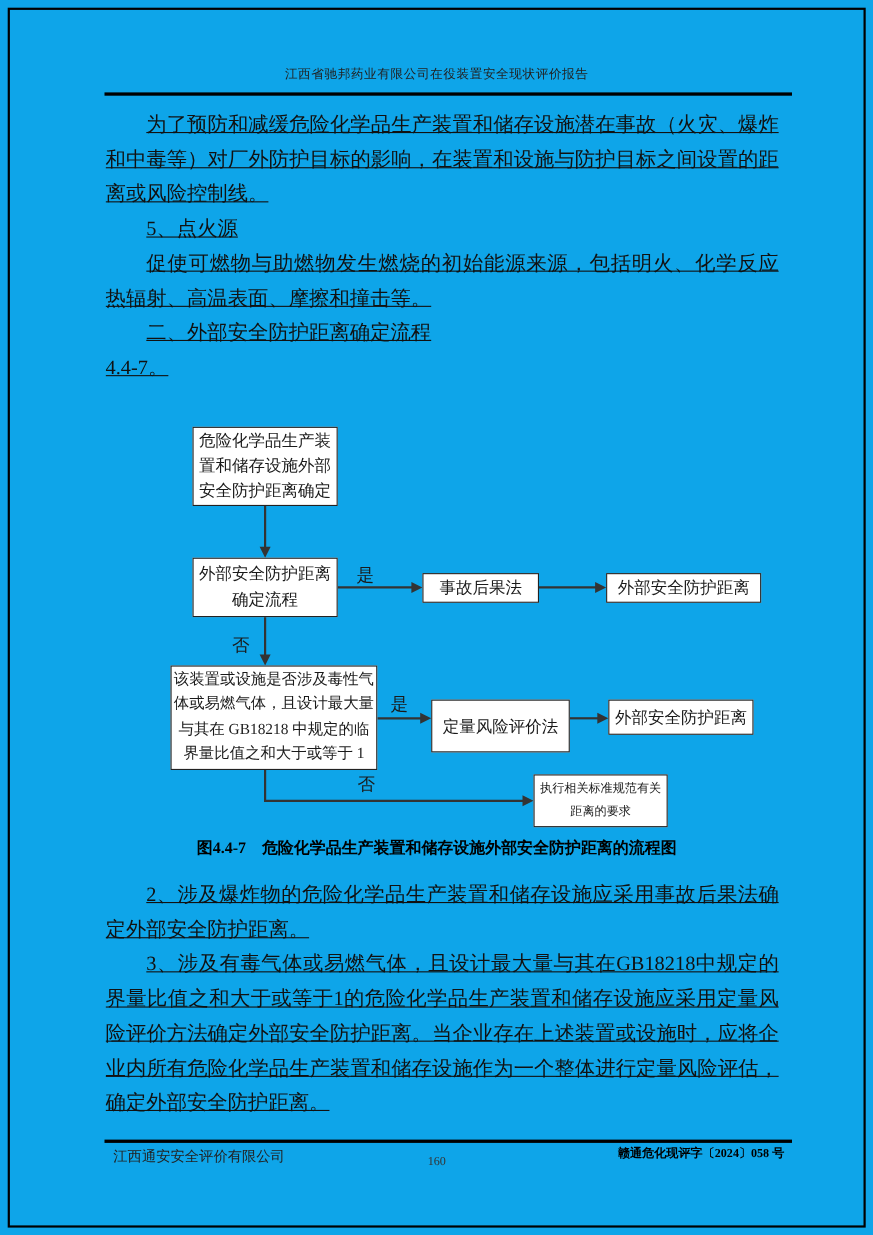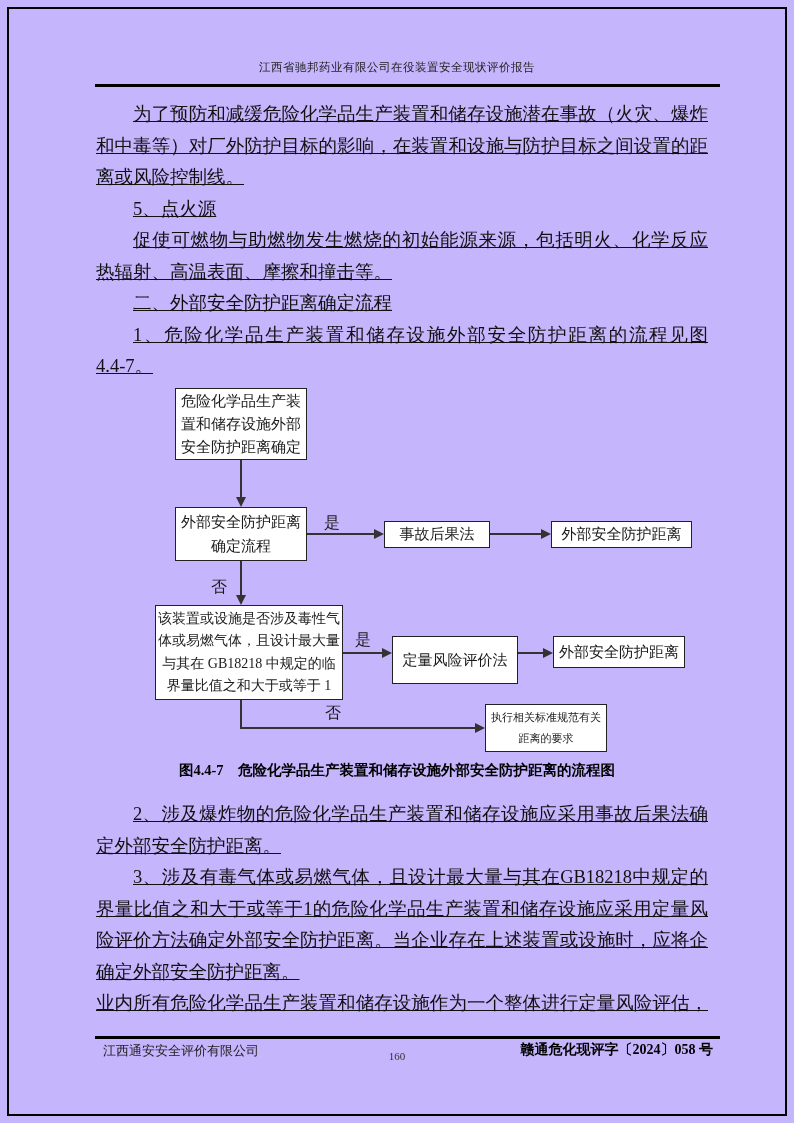--- a/index.html
+++ b/index.html
@@ -1,17 +1,17 @@
 <!DOCTYPE html>
 <html><head>
 <meta charset="utf-8">
 <style>
   html,body{margin:0;padding:0;background:#e8e8e8;}
   .page{
-    position:relative;width:794px;height:1123px;margin:0 auto;background:#c4b5fd;
+    position:relative;width:794px;height:1123px;margin:0 auto;background:#0ea5e9;
     font-family:"Liberation Serif","DejaVu Serif",serif;color:#111;overflow:hidden;
   }
   .page-frame{position:absolute;left:7px;top:7px;right:7px;bottom:7px;border:2px solid #000;pointer-events:none;}
   .header-title{position:absolute;top:60px;left:0;width:794px;text-align:center;font-size:11.5px;letter-spacing:.5px;color:#222;}
   .header-rule{position:absolute;left:95px;top:84px;width:625px;height:3px;background:#000;}
   .text-block{position:absolute;left:96px;width:612px;text-decoration:underline;}
   .tb-top{top:99px;}
   .tb-bottom{top:799px;}
   .ln{height:31.5px;line-height:31.5px;font-size:18.5px;white-space:normal;overflow:hidden;}
   .fill{text-align:justify;text-align-last:justify;}
@@ -32,40 +32,39 @@
   .fc-e{left:485px;top:319px;width:122px;height:48px;font-size:11px;line-height:21px;}
   .fc-lbl{position:absolute;font-size:16px;color:#1a1a1a;}
   .lbl-yes1{left:324px;top:128px;}
   .lbl-no1{left:211px;top:192px;}
   .lbl-yes2{left:355px;top:245px;}
   .lbl-no2{left:325px;top:318px;}
   .fig-caption{position:absolute;top:761px;left:0;width:794px;text-align:center;font-weight:bold;font-size:14.5px;color:#000;}
   .footer-rule{position:absolute;left:95px;top:1036px;width:625px;height:3px;background:#000;}
   .footer-company{position:absolute;left:103px;top:1042px;font-size:13px;color:#222;}
   .page-num{position:absolute;left:0;top:1038px;width:794px;text-align:center;font-size:11px;color:#333;margin-top:12px;}
-  .doc-num{position:absolute;top:1041px;right:81px;font-size:14px;font-weight:bold;color:#000;}
+  .doc-num{position:absolute;top:1041px;right:81px;font-size:11px;font-weight:bold;color:#000;}
 </style>
 </head>
 <body>
 
 <div class="page">
   <div class="page-frame"></div>
 
   <div class="header-title">江西省驰邦药业有限公司在役装置安全现状评价报告</div>
   <div class="header-rule"></div>
 
   <div class="text-block tb-top">
     <div class="ln ind fill">为了预防和减缓危险化学品生产装置和储存设施潜在事故（火灾、爆炸</div>
     <div class="ln fill">和中毒等）对厂外防护目标的影响，在装置和设施与防护目标之间设置的距</div>
     <div class="ln">离或风险控制线。</div>
     <div class="ln ind">5、点火源</div>
     <div class="ln ind fill">促使可燃物与助燃物发生燃烧的初始能源来源，包括明火、化学反应热、</div>
     <div class="ln">热辐射、高温表面、摩擦和撞击等。</div>
     <div class="ln ind">二、外部安全防护距离确定流程</div>
-    <div class="ln ind fill">1、危险化学品生产装置和储存设施外部安全防护距离的流程见图</div>
     <div class="ln">4.4-7。</div>
   </div>
 
   <div class="flowchart">
     <svg class="fc-svg" width="794" height="370">
       <g stroke="#333" stroke-width="2" fill="#333">
         <line x1="241" y1="75" x2="241" y2="113"></line>
         <polygon points="236,112 246,112 241,122" stroke="none"></polygon>
         <line x1="307" y1="149" x2="375" y2="149"></line>
         <polygon points="374,144 374,154 384,149" stroke="none"></polygon>
@@ -98,21 +97,21 @@
   </div>
 
   <div class="fig-caption">图4.4-7　危险化学品生产装置和储存设施外部安全防护距离的流程图</div>
 
   <div class="text-block tb-bottom">
     <div class="ln ind fill">2、涉及爆炸物的危险化学品生产装置和储存设施应采用事故后果法确</div>
     <div class="ln">定外部安全防护距离。</div>
     <div class="ln ind fill">3、涉及有毒气体或易燃气体，且设计最大量与其在GB18218中规定的临</div>
     <div class="ln fill">界量比值之和大于或等于1的危险化学品生产装置和储存设施应采用定量风</div>
     <div class="ln fill">险评价方法确定外部安全防护距离。当企业存在上述装置或设施时，应将企</div>
+    <div class="ln fill">业内所有危险化学品生产装置和储存设施作为一个整体进行定量风险评估，</div>
     <div class="ln">确定外部安全防护距离。</div>
-    <div class="ln fill">业内所有危险化学品生产装置和储存设施作为一个整体进行定量风险评估，</div>
   </div>
 
   <div class="footer-rule"></div>
   <div class="footer-company">江西通安安全评价有限公司</div>
   <div class="page-num">160</div>
   <div class="doc-num">赣通危化现评字〔2024〕058 号</div>
 </div>
 
 </body></html>

